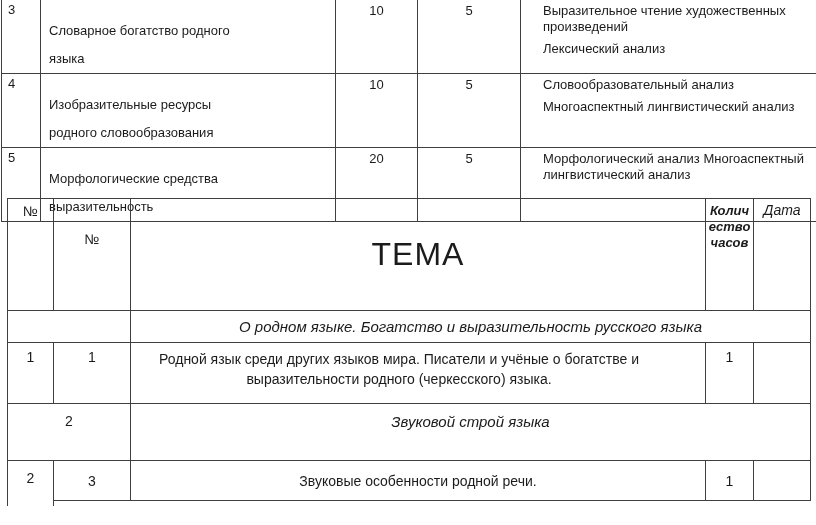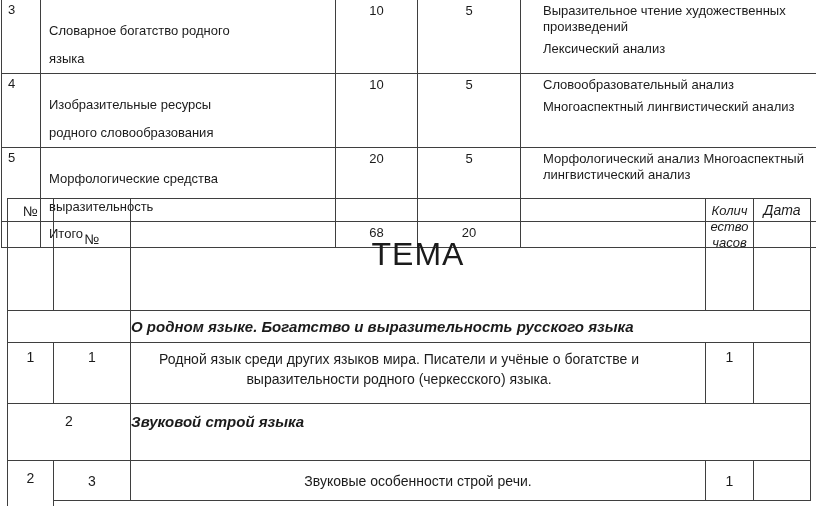--- a/index.html
+++ b/index.html
@@ -25,24 +25,24 @@
   .t-top td.c-an   { padding: 3px 4px 0 6px; line-height: 16px; }
   .t-top td.c-an p { margin: 0 0 6px 16px; }
   .t-top td.c-total-label { padding: 4px 6px 0 8px; }
 
   
   .t-plan { left: 7px; top: 198px; width: 803px; font-size: 14px; }
   .t-plan td.h-no1  { text-align: center; padding-top: 4px; }
   .t-plan td.h-no2  { text-align: center; padding-top: 32px; }
   .t-plan td.h-tema { text-align: center; vertical-align: middle; font-size: 32px; letter-spacing: 1px; }
   .t-plan td.h-hours { text-align: center; padding: 4px 2px 0 2px; font-style: italic; font-size: 13px;
-                       line-height: 16px; word-break: break-all; }
+                       line-height: 16px; word-break: break-all; font-weight: bold; }
   .t-plan td.h-date { text-align: center; padding-top: 3px; font-style: italic; }
-  .t-plan td.section-title { text-align: left; vertical-align: middle;
-                             font-weight: bold; font-style: italic; font-size: 15px; }
+  .t-plan td.section-title { text-align: center; vertical-align: middle;
+                             font-weight: normal; font-style: italic; font-size: 15px; }
   .t-plan td.cell-center { text-align: center; }
   .t-plan tr.row-lesson1 td { padding-top: 6px; }
   .t-plan td.lesson-text-left { padding: 6px 46px 0 8px; line-height: 20px; text-align: center; }
   .t-plan tr.row-section2 td { padding-top: 9px; vertical-align: top; }
   .t-plan tr.row-section2 td.section-title { vertical-align: top; }
   .t-plan tr.row-lesson2 td { vertical-align: middle; }
   
   .t-plan tr.row-stub td { border: none; height: 5px; }
   .t-plan td.rowspan-cut { border-bottom: none; text-align: center; }
 </style>
@@ -91,27 +91,20 @@
       <td class="c-topic">
         <div>Морфологические средства</div>
         <div>выразительность</div>
       </td>
       <td class="c-val">20</td>
       <td class="c-val">5</td>
       <td class="c-an lastcol">
         <p>Морфологический анализ Многоаспектный лингвистический анализ</p>
       </td>
     </tr>
-    <tr style="height:26px">
-      <td></td>
-      <td class="c-total-label">Итого</td>
-      <td class="c-val">68</td>
-      <td class="c-val">20</td>
-      <td class="lastcol"></td>
-    </tr>
   </tbody>
     </table>
 
   <table class="t-plan">
     <colgroup>
       <col style="width:46px">
         <col style="width:77px">
         <col style="width:575px">
       <col style="width:48px">
         <col style="width:57px">
@@ -135,21 +128,21 @@
       <td class="cell-center">1</td>
       <td></td>
     </tr>
     <tr class="row-section2" style="height:57px">
       <td colspan="2" class="cell-center">2</td>
       <td colspan="3" class="section-title">Звуковой строй языка</td>
     </tr>
     <tr class="row-lesson2" style="height:40px">
       <td rowspan="2" class="rowspan-cut cell-center" style="padding-top:9px; vertical-align:top;">2</td>
       <td class="cell-center">3</td>
-      <td class="cell-center">Звуковые особенности строй речи.</td>
+      <td class="cell-center">Звуковые особенности родной речи.</td>
       <td class="cell-center">1</td>
       <td></td>
     </tr>
     <tr class="row-stub">
       <td></td>
       <td></td>
       <td></td>
       <td></td>
     </tr>
   </tbody>

